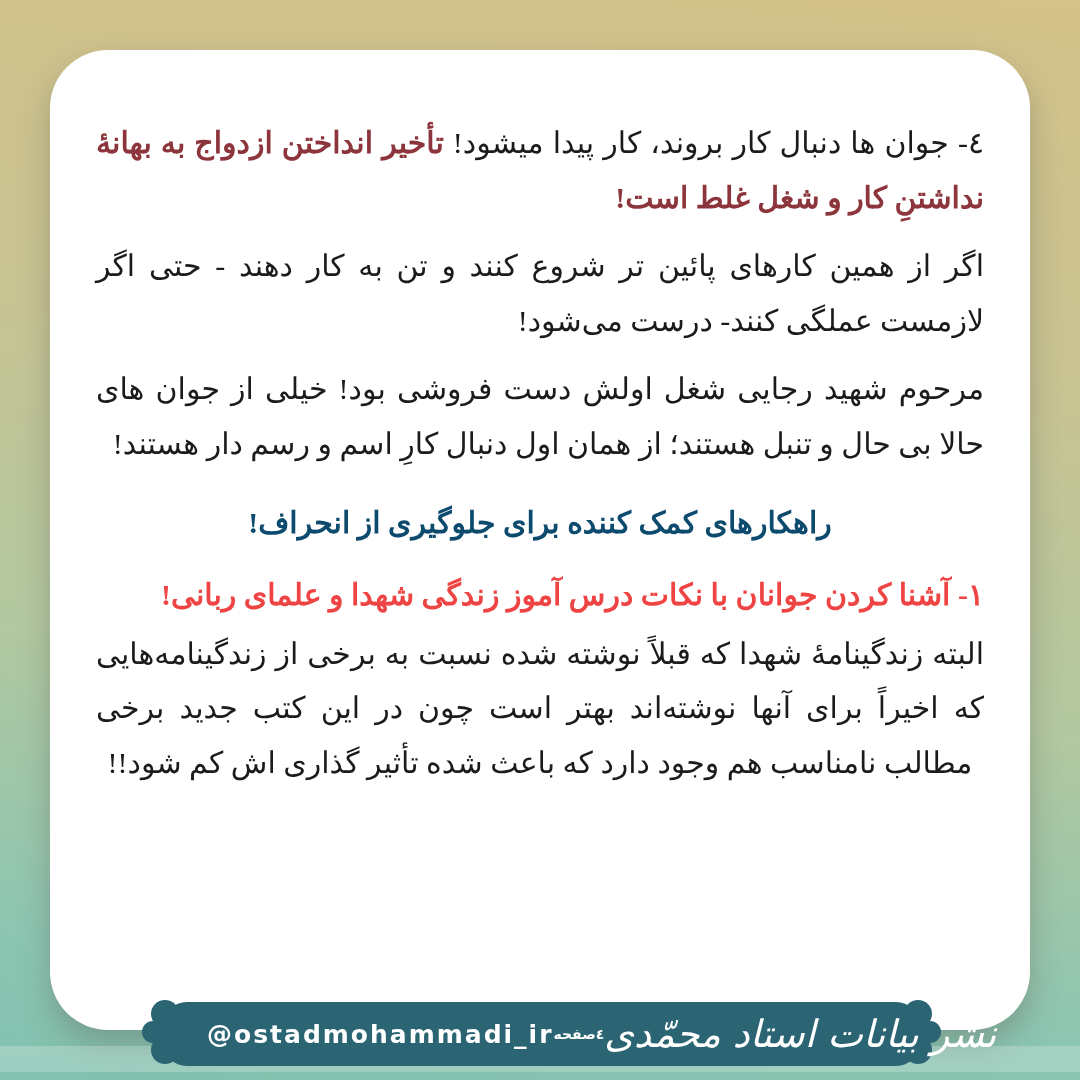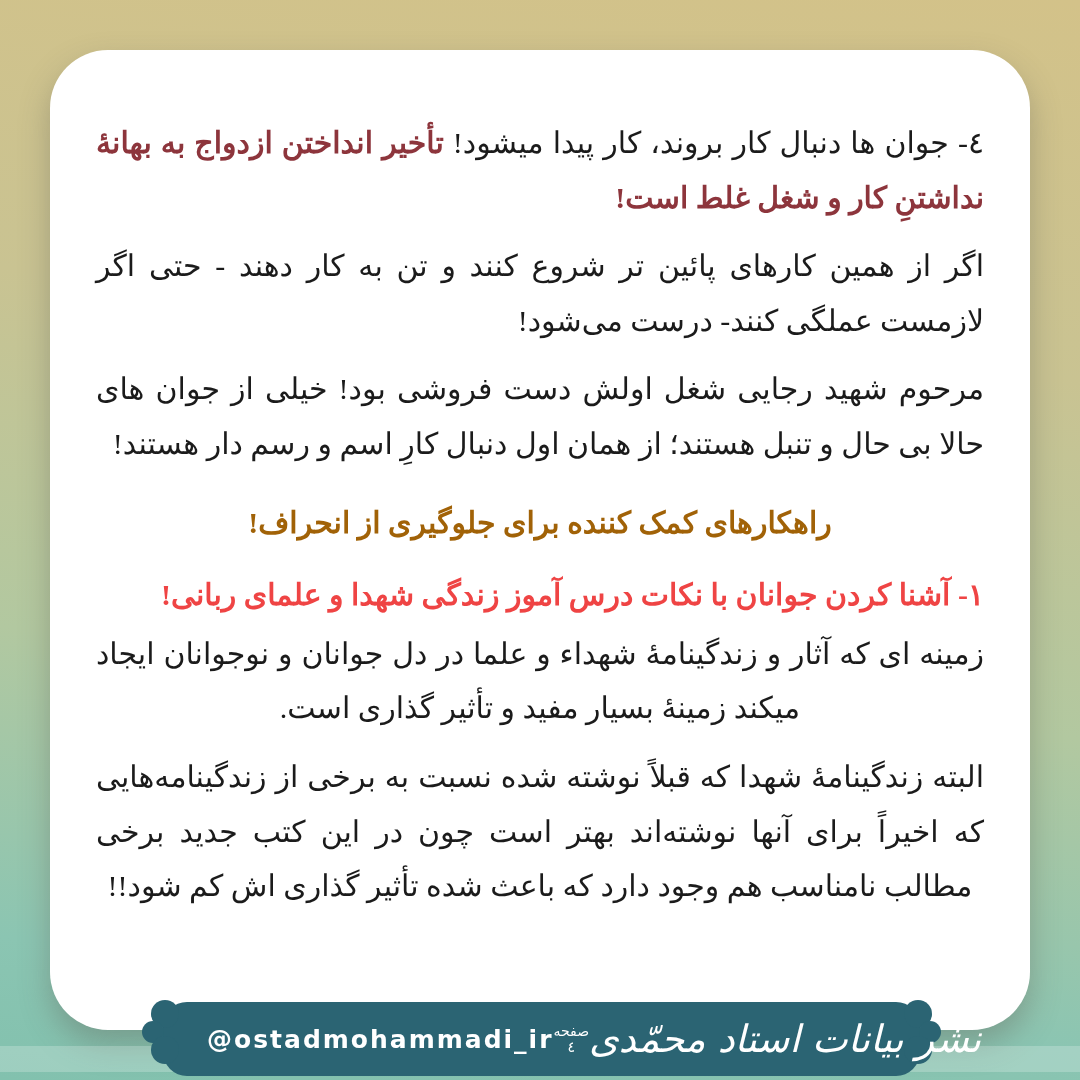--- a/index.html
+++ b/index.html
@@ -24,48 +24,48 @@
     color:#1b1b1b;
   }
   .content p{
     margin:0 0 14px 0;
     font-size:30px;line-height:1.82;
     text-align:justify;text-align-last:right;font-family:Liberation Serif, serif;
   }
   p.center-last{text-align-last:center;}
   .red{color:#8d353c;font-weight:bold;}
   .heading-gold{
-    color:#a16207;font-weight:bold;font-size:33px;
+    color:#0c4a6e;font-weight:bold;font-size:33px;
     text-align:center !important;text-align-last:center !important;
     margin:24px 0 18px 0 !important;
   }
   .heading-green{
     color:#ef4444;font-weight:bold;
     margin-bottom:4px !important;
   }
   
   .footer-band{
     position:absolute;left:0;top:1046px;width:1080px;height:26px;
     background:rgba(255,255,255,.22);z-index:1;
   }
   .footer-bar{
-    position:absolute;left:163px;top:1002px;width:757px;height:74px;
+    position:absolute;left:163px;top:1002px;width:757px;height:64px;
     background:#2b6473;border-radius:24px;z-index:2;
   }
   .bar-inner{
     position:relative;height:100%;
     display:flex;align-items:center;justify-content:space-between;
     padding:0 44px;direction:ltr;color:#ffffff;
   }
   .handle{
     font-weight:bold;font-size:25px;letter-spacing:2px;white-space:nowrap;
   }
   .page-indicator{
-    display:flex;flex-direction:column;align-items:center;
-    font-size:14px;line-height:1.15;
+    display:flex;align-items:center;
+    font-size:14px;line-height:1.15;font-weight:bold;
   }
   .calligraphy{
     direction:rtl;font-size:38px;font-style:italic;white-space:nowrap;
   }
   .knob{position:absolute;background:#2b6473;border-radius:50%;}
   .kl1{width:28px;height:28px;left:-12px;top:-2px;}
   .kl2{width:22px;height:22px;left:-21px;top:19px;}
   .kl3{width:28px;height:28px;left:-12px;top:34px;}
   .kr1{width:28px;height:28px;right:-12px;top:-2px;}
   .kr2{width:22px;height:22px;right:-21px;top:19px;}
@@ -82,21 +82,20 @@
       <p><span>٤- جوان ها دنبال کار بروند، کار پیدا میشود! </span><span class="red">تأخیر انداختن ازدواج به بهانهٔ نداشتنِ کار و شغل غلط است!</span></p>
 
       <p>اگر از همین کارهای پائین تر شروع کنند و تن به کار دهند - حتی اگر لازمست عملگی کنند- درست می‌شود!</p>
 
       <p>مرحوم شهید رجایی شغل اولش دست فروشی بود! خیلی از جوان های حالا بی حال و تنبل هستند؛ از همان اول دنبال کارِ اسم و رسم دار هستند!</p>
 
       <p class="heading-gold">راهکارهای کمک کننده برای جلوگیری از انحراف!</p>
 
       <p class="heading-green">١- آشنا کردن جوانان با نکات درس آموز زندگی شهدا و علمای ربانی!</p>
 
-      <p class="center-last">زمینه ای که آثار و زندگینامهٔ شهداء و علما در دل جوانان و نوجوانان ایجاد میکند زمینهٔ بسیار مفید و تأثیر گذاری است.</p>
 
       <p class="center-last">البته زندگینامهٔ شهدا که قبلاً نوشته شده نسبت به برخی از زندگینامه‌هایی که اخیراً برای آنها نوشته‌اند بهتر است چون در این کتب جدید برخی مطالب نامناسب هم وجود دارد که باعث شده تأثیر گذاری اش کم شود!!</p>
 
     </div>
   </div>
 
   <div class="footer-band"></div>
 
   <div class="footer-bar">
     <span class="knob kl1"></span>

